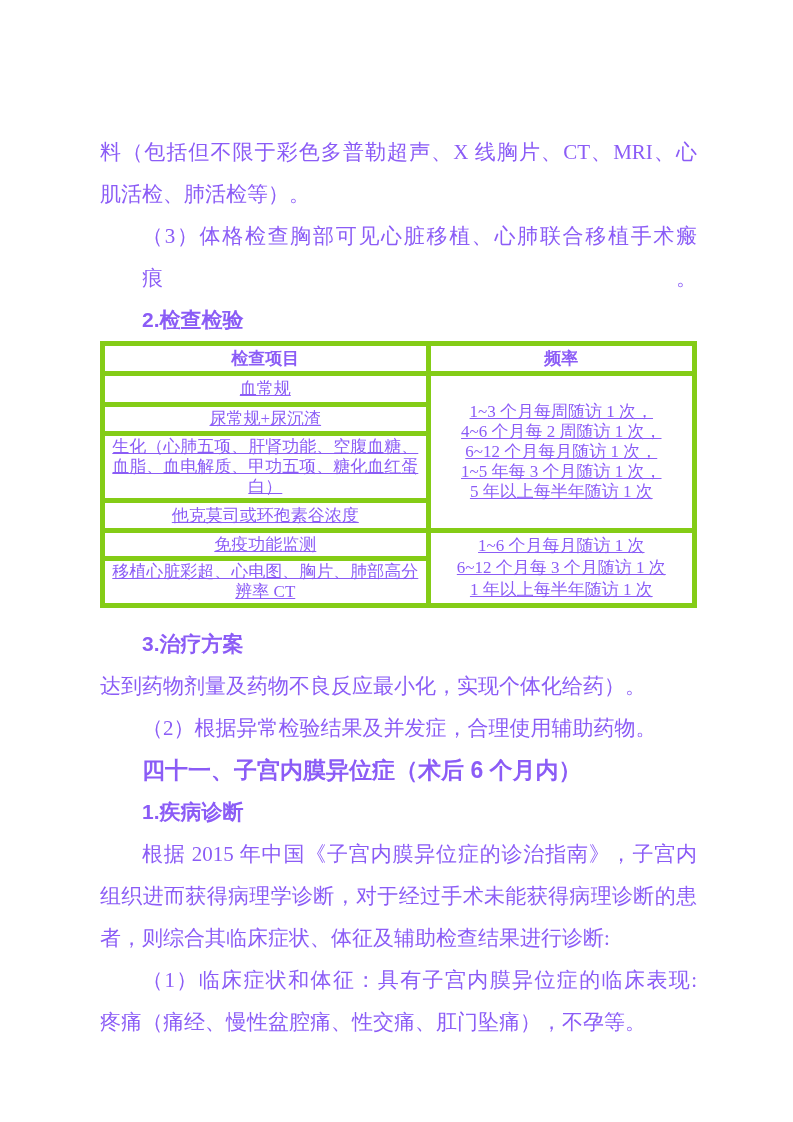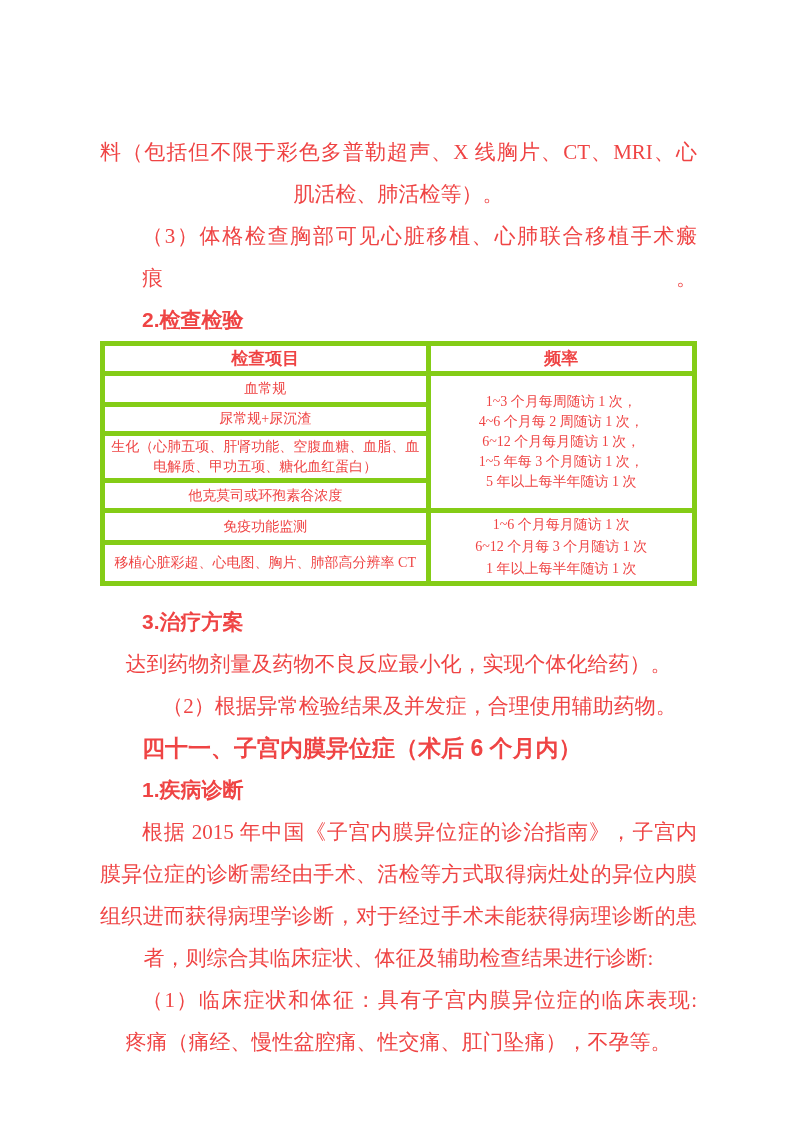--- a/index.html
+++ b/index.html
@@ -2,33 +2,32 @@
 <html><head>
 <meta charset="utf-8">
 <style>
   * { margin: 0; padding: 0; box-sizing: border-box; }
   html, body { background: #ffffff; }
   .page {
     position: relative;
     width: 793px;
     height: 1122px;
     background: #ffffff;
-    color: #ef4444;
+    color: #8b5cf6;
     font-family: "Liberation Serif", "DejaVu Serif", serif;
     overflow: hidden;
   }
   .content {
     padding: 131px 96px 0 100px;
   }
   .line {
     font-size: 21px;
     line-height: 42px;
     white-space: nowrap;
     font-family: "Liberation Serif", "DejaVu Serif", serif;
-    text-align: center;
   }
   .indent { padding-left: 42px; }
   .stretch {
     white-space: normal;
     text-align: justify;
     text-align-last: justify;
   }
   .subheading {
     font-size: 21px;
     line-height: 42px;
@@ -56,22 +55,23 @@
     padding: 1px 4px;
   }
   table.exam-table th {
     font-family: "Liberation Sans", "DejaVu Sans", sans-serif;
     font-weight: 700;
     font-size: 17px;
     height: 30px;
   }
   table.exam-table td {
     font-family: "Liberation Serif", "DejaVu Serif", serif;
-    font-size: 14px;
+    font-size: 17px;
     line-height: 20px;
+    text-decoration: underline;
   }
   .col-item { width: 55%; }
   .col-freq { width: 45%; }
   td.freq-cell { line-height: 26px; }
   td.freq-cell.tight { line-height: 22px; }
   .r1 { height: 31px; }
   .r2 { height: 29px; }
   .r3 { height: 40px; }
   .r4 { height: 30px; }
   .r5 { height: 28px; }
@@ -135,21 +135,20 @@
     </table>
 
     <div class="subheading">3.治疗方案</div>
     <div class="line">达到药物剂量及药物不良反应最小化，实现个体化给药）。</div>
     <div class="line indent">（2）根据异常检验结果及并发症，合理使用辅助药物。</div>
 
     <div class="section-heading">四十一、子宫内膜异位症（术后 6 个月内）</div>
     <div class="subheading">1.疾病诊断</div>
 
     <div class="line indent stretch">根据 2015 年中国《子宫内膜异位症的诊治指南》，子宫内</div>
-    <div class="line stretch">膜异位症的诊断需经由手术、活检等方式取得病灶处的异位内膜</div>
     <div class="line stretch">组织进而获得病理学诊断，对于经过手术未能获得病理诊断的患</div>
     <div class="line">者，则综合其临床症状、体征及辅助检查结果进行诊断:</div>
 
     <div class="line indent stretch">（1）临床症状和体征：具有子宫内膜异位症的临床表现:</div>
     <div class="line">疼痛（痛经、慢性盆腔痛、性交痛、肛门坠痛），不孕等。</div>
 
   </div>
 </div>
 
 </body></html>

